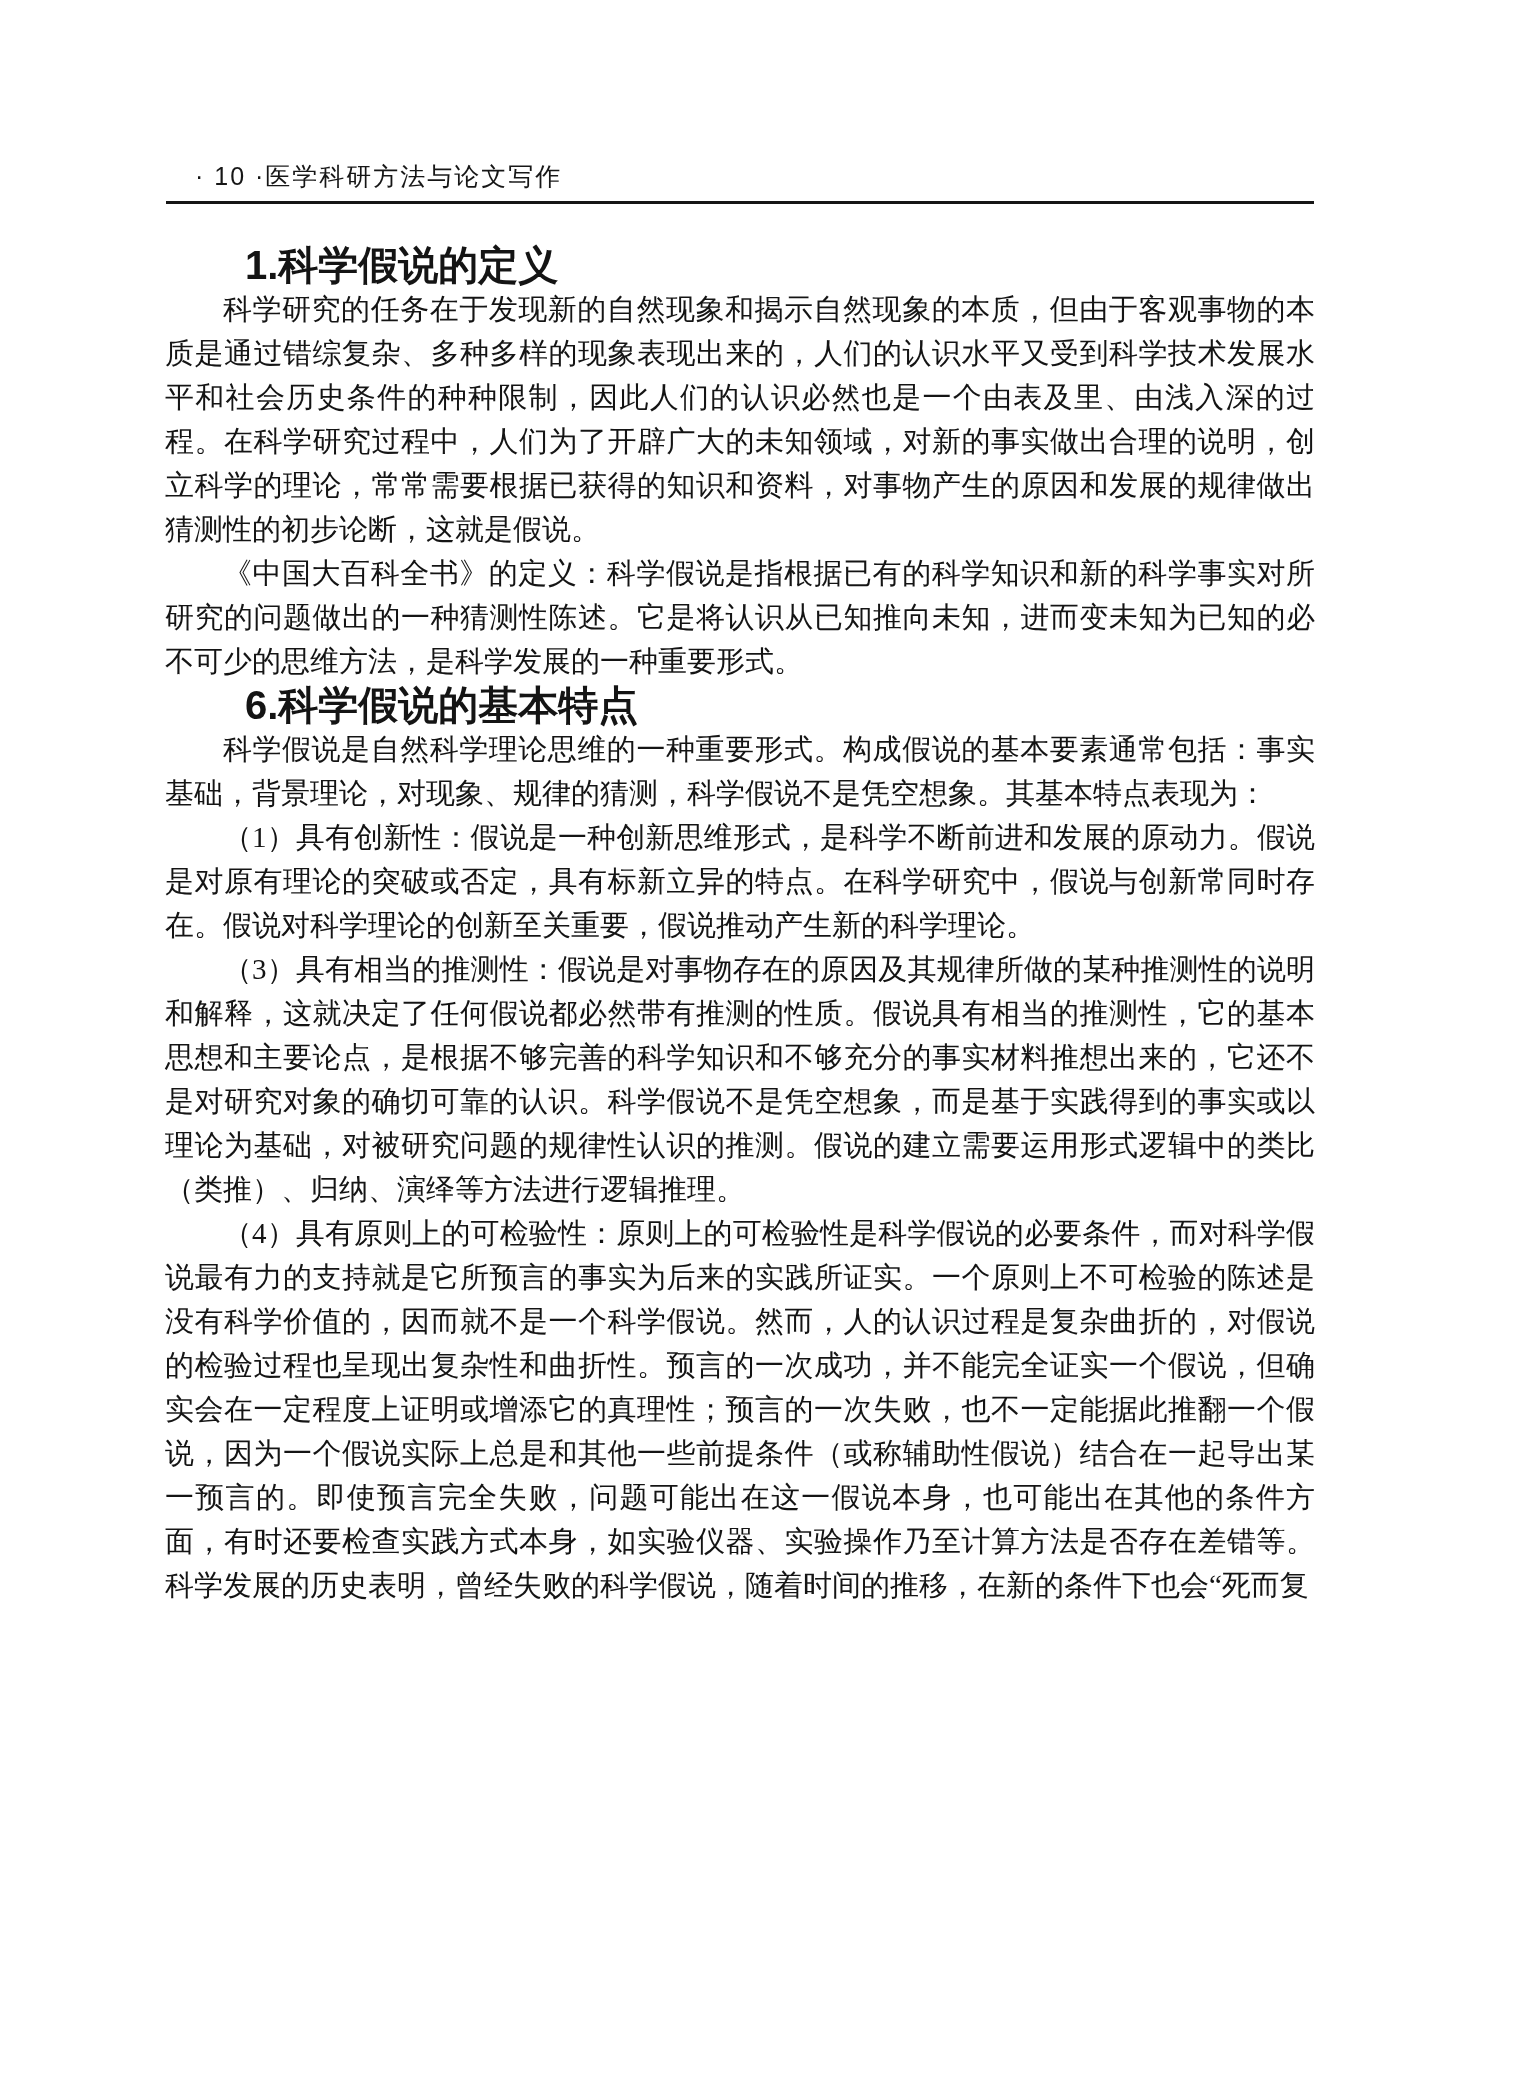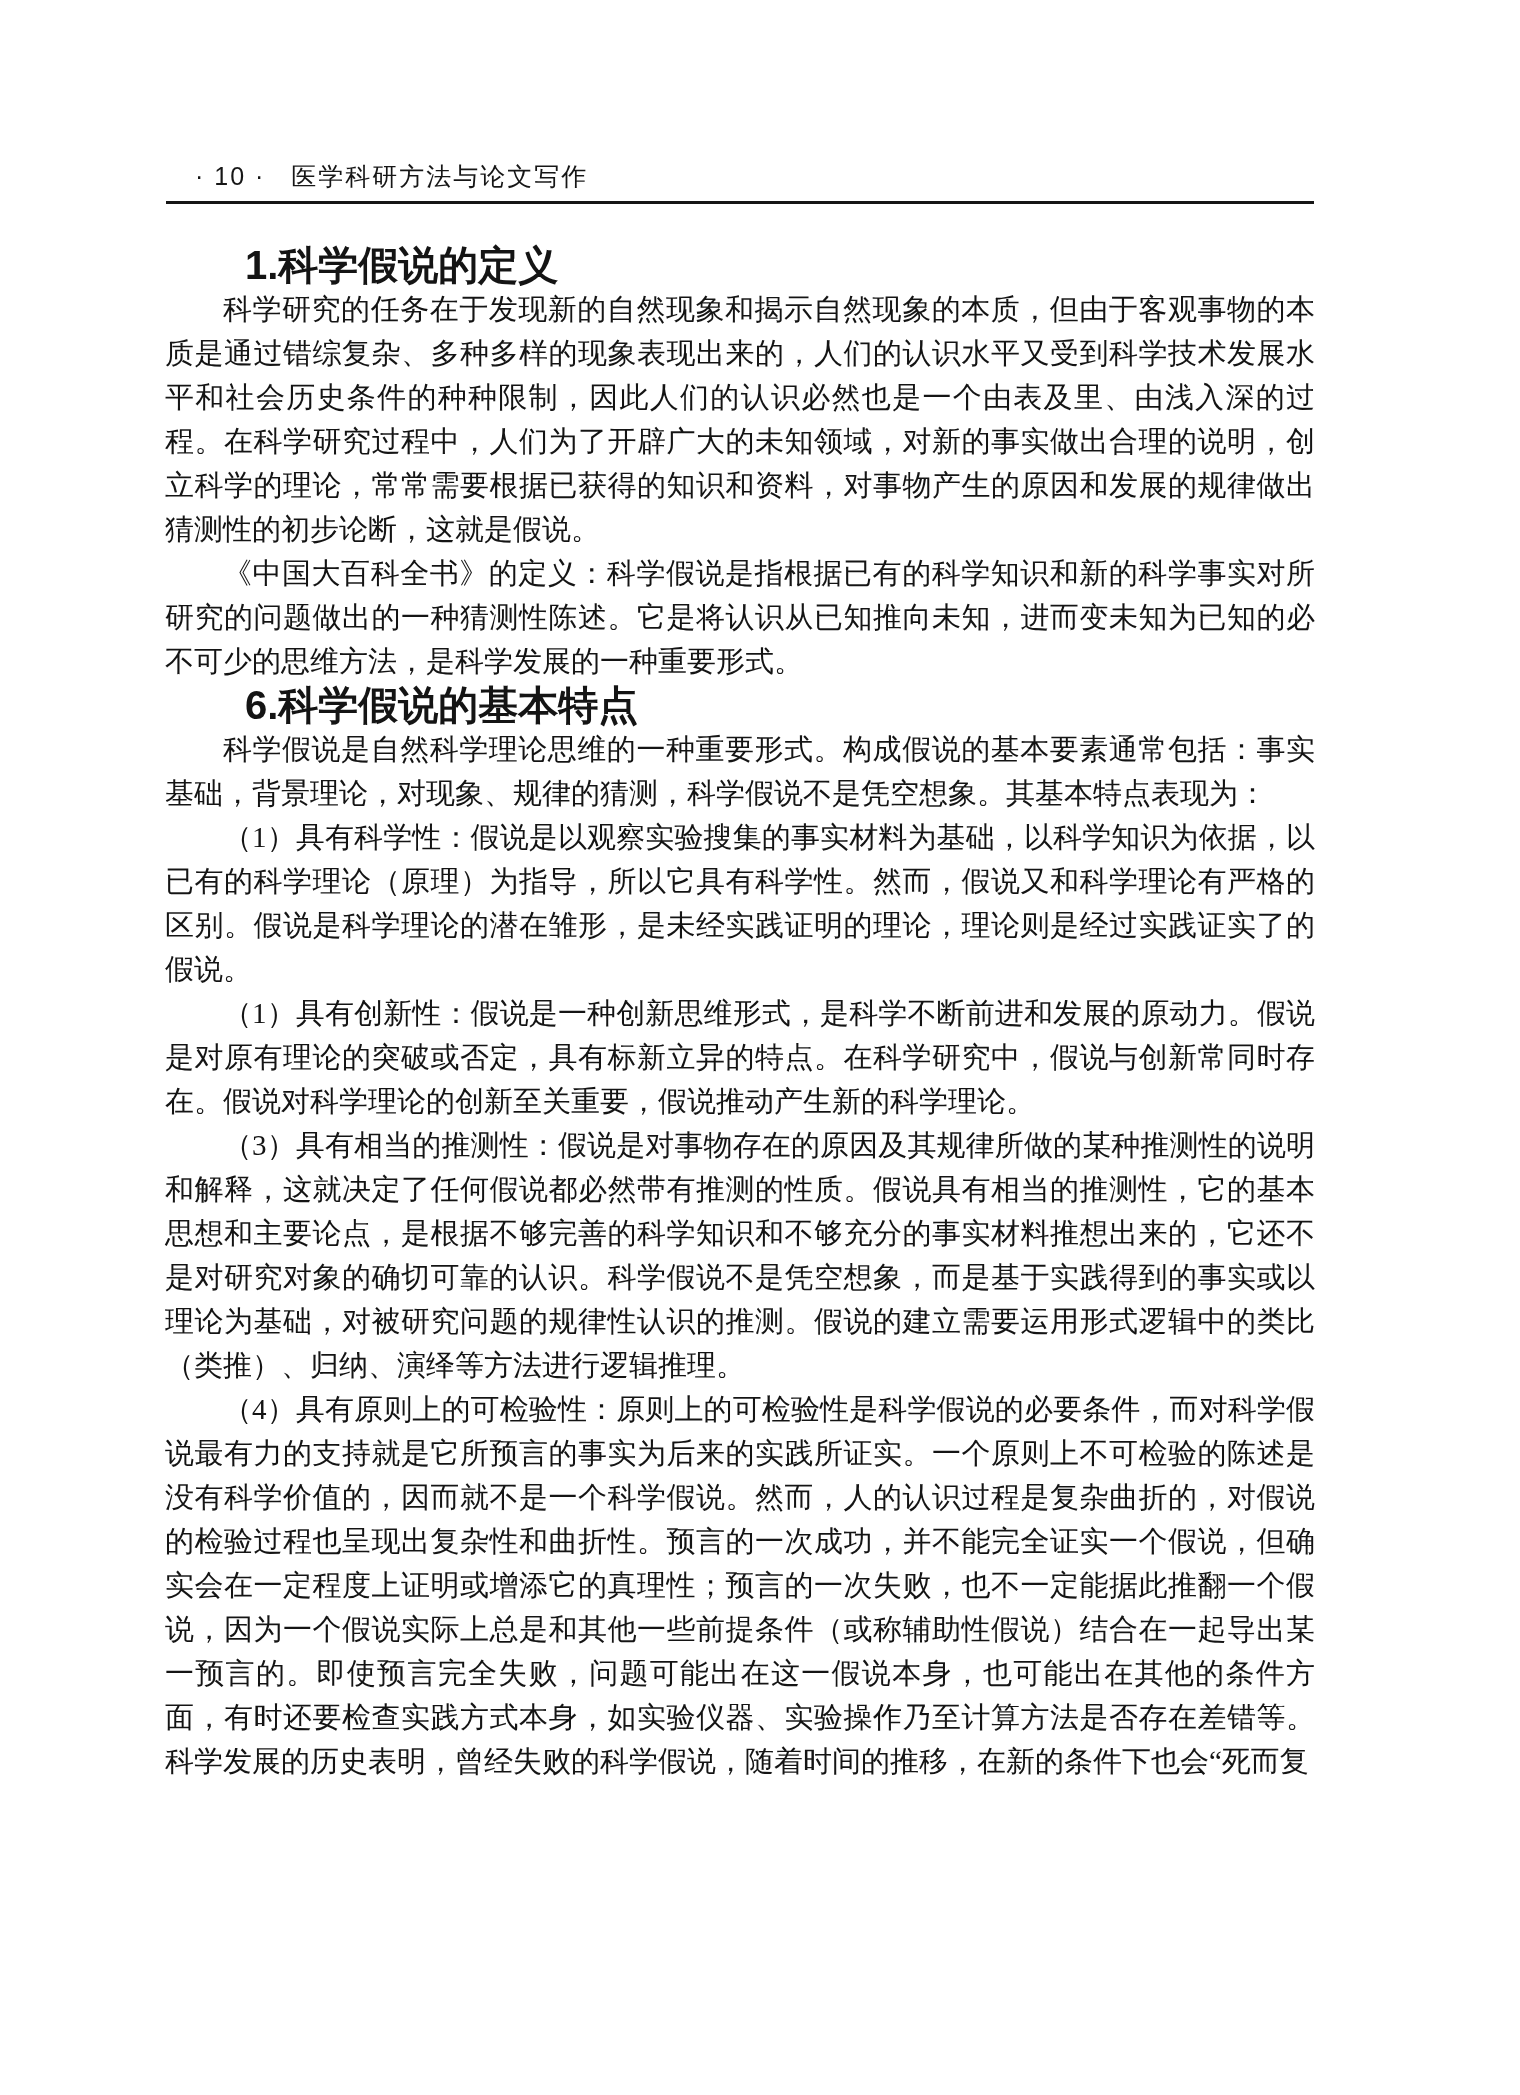--- a/index.html
+++ b/index.html
@@ -14,21 +14,20 @@
     background: #ffffff;
     color: #121212;
     overflow: hidden;
   }
   .running-header {
     position: absolute;
     left: 195px;
     top: 160px;
     display: flex;
     align-items: baseline;
-    gap: 26px;
     font-family: "Liberation Sans", sans-serif;
     font-size: 25px;
     letter-spacing: 2px;
     color: #161616;
     white-space: nowrap;
   }
   .header-rule {
     position: absolute;
     left: 166px;
     top: 201px;
@@ -73,19 +72,18 @@
   </div>
 
   <div class="header-rule"></div>
 
   <div class="body-text" id="content">
       <div class="block-heading">1.科学假说的定义</div>
       <div class="block-paragraph">科学研究的任务在于发现新的自然现象和揭示自然现象的本质，但由于客观事物的本质是通过错综复杂、多种多样的现象表现出来的，人们的认识水平又受到科学技术发展水平和社会历史条件的种种限制，因此人们的认识必然也是一个由表及里、由浅入深的过程。在科学研究过程中，人们为了开辟广大的未知领域，对新的事实做出合理的说明，创立科学的理论，常常需要根据已获得的知识和资料，对事物产生的原因和发展的规律做出猜测性的初步论断，这就是假说。</div>
       <div class="block-paragraph">《中国大百科全书》的定义：科学假说是指根据已有的科学知识和新的科学事实对所研究的问题做出的一种猜测性陈述。它是将认识从已知推向未知，进而变未知为已知的必不可少的思维方法，是科学发展的一种重要形式。</div>
       <div class="block-heading">6.科学假说的基本特点</div>
       <div class="block-paragraph">科学假说是自然科学理论思维的一种重要形式。构成假说的基本要素通常包括：事实基础，背景理论，对现象、规律的猜测，科学假说不是凭空想象。其基本特点表现为：</div>
-      <div class="block-paragraph">（1）具有科学性：假说是以观察实验搜集的事实材料为基础，以科学知识为依据，以已有的科学理论（原理）为指导，所以它具有科学性。然而，假说又和科学理论有严格的区别。假说是科学理论的潜在雏形，是未经实践证明的理论，理论则是经过实践证实了的假说。</div>
       <div class="block-paragraph">（1）具有创新性：假说是一种创新思维形式，是科学不断前进和发展的原动力。假说是对原有理论的突破或否定，具有标新立异的特点。在科学研究中，假说与创新常同时存在。假说对科学理论的创新至关重要，假说推动产生新的科学理论。</div>
       <div class="block-paragraph">（3）具有相当的推测性：假说是对事物存在的原因及其规律所做的某种推测性的说明和解释，这就决定了任何假说都必然带有推测的性质。假说具有相当的推测性，它的基本思想和主要论点，是根据不够完善的科学知识和不够充分的事实材料推想出来的，它还不是对研究对象的确切可靠的认识。科学假说不是凭空想象，而是基于实践得到的事实或以理论为基础，对被研究问题的规律性认识的推测。假说的建立需要运用形式逻辑中的类比（类推）、归纳、演绎等方法进行逻辑推理。</div>
       <div class="block-paragraph">（4）具有原则上的可检验性：原则上的可检验性是科学假说的必要条件，而对科学假说最有力的支持就是它所预言的事实为后来的实践所证实。一个原则上不可检验的陈述是没有科学价值的，因而就不是一个科学假说。然而，人的认识过程是复杂曲折的，对假说的检验过程也呈现出复杂性和曲折性。预言的一次成功，并不能完全证实一个假说，但确实会在一定程度上证明或增添它的真理性；预言的一次失败，也不一定能据此推翻一个假说，因为一个假说实际上总是和其他一些前提条件（或称辅助性假说）结合在一起导出某一预言的。即使预言完全失败，问题可能出在这一假说本身，也可能出在其他的条件方面，有时还要检查实践方式本身，如实验仪器、实验操作乃至计算方法是否存在差错等。科学发展的历史表明，曾经失败的科学假说，随着时间的推移，在新的条件下也会“死而复</div>
     </div>
 
 </div>
 
 </body></html>

